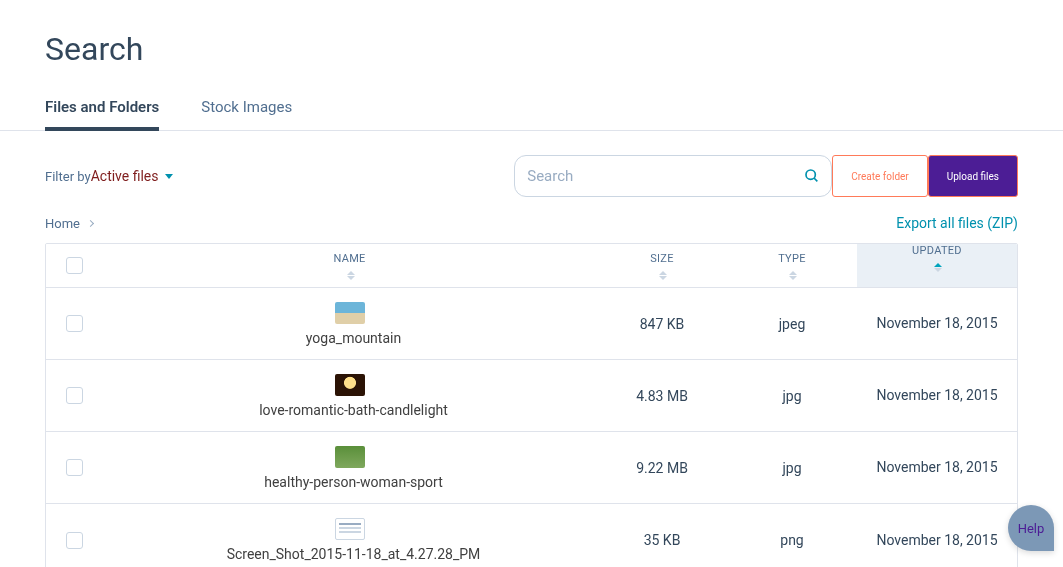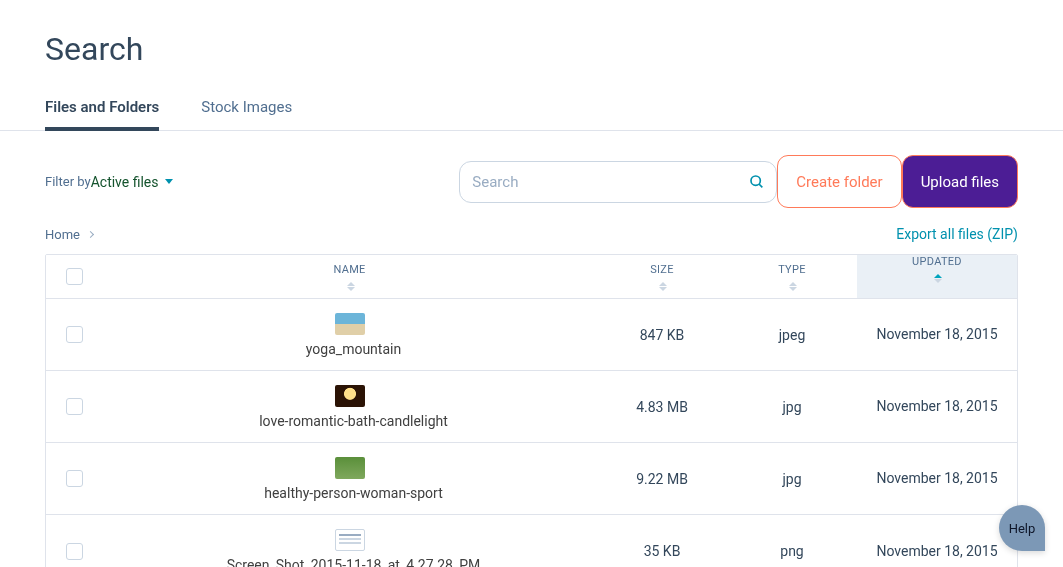--- a/index.html
+++ b/index.html
@@ -53,21 +53,21 @@
       padding: 24px 45px 8px 45px;
     }
     .filter-label {
       font-size: 13px;
       color: #516f90;
     }
     .filter-dropdown {
       display: inline-flex;
       align-items: center;
       gap: 4px;
-      color: #14532d;
+      color: #7f1d1d;
       font-size: 14px;
       cursor: pointer;
     }
     .caret-down-icon {
       display: inline-block;
       width: 0;
       height: 0;
       border-left: 4px solid transparent;
       border-right: 4px solid transparent;
       border-top: 5px solid #0091ae;
@@ -91,24 +91,24 @@
     .search-icon {
       position: absolute;
       right: 12px;
       top: 50%;
       transform: translateY(-50%);
       width: 16px;
       height: 16px;
       pointer-events: none;
     }
     .btn {
-      height: 53px;
+      height: 42px;
       padding: 0 18px;
-      border-radius: 11px;
-      font-size: 15px;
+      border-radius: 3px;
+      font-size: 10px;
       font-weight: 400;
       cursor: pointer;
       display: inline-flex;
       align-items: center;
     }
     .btn-outline {
       border: 1px solid #ff7a59;
       background: #fff;
       color: #ff7a59;
     }
@@ -226,24 +226,24 @@
     .thumb-3 { background: #fff; border: 1px solid #cbd6e2; position: relative; }
     .thumb-3::after {
       content: "";
       position: absolute;
       left: 3px; right: 3px; top: 4px; height: 2px;
       background: #99acc2;
       box-shadow: 0 4px 0 #cbd6e2, 0 8px 0 #cbd6e2;
     }
     .help-fab {
       position: fixed;
-      right: 18px;
+      right: 9px;
       bottom: 16px;
       background: #7c98b6;
-      color: #0f172a;
+      color: #4c1d95;
       border-radius: 50% 50% 0 50%;
       width: 46px;
       height: 46px;
       display: flex;
       align-items: center;
       justify-content: center;
       font-size: 13px;
       cursor: pointer;
       box-shadow: 0 2px 6px rgba(0,0,0,0.15);
     }

